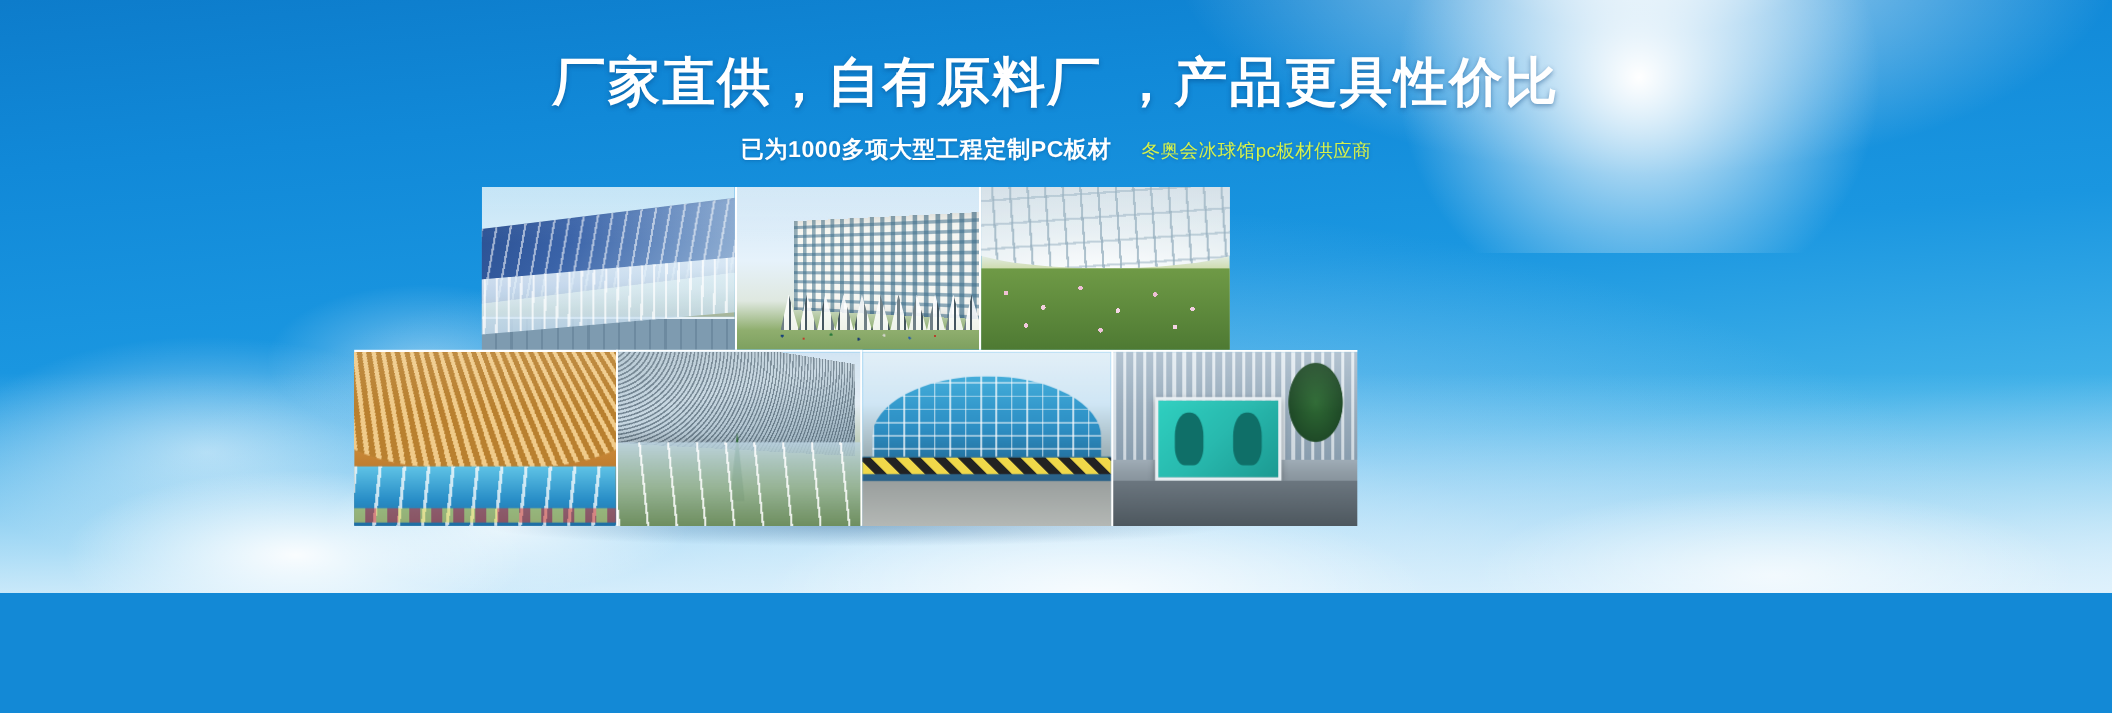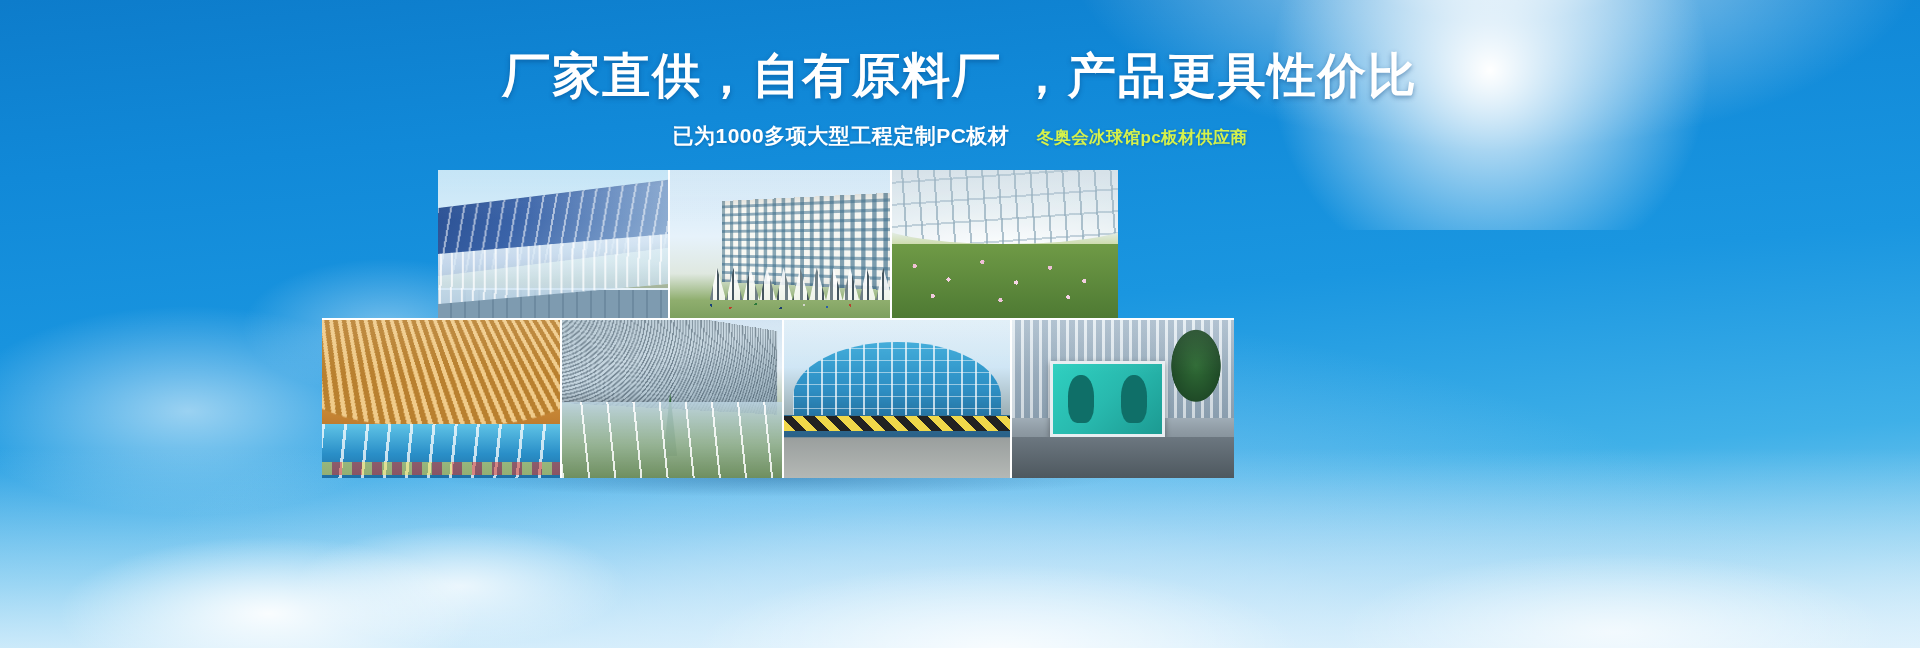--- a/index.html
+++ b/index.html
@@ -6,21 +6,21 @@
   * { margin:0; padding:0; box-sizing:border-box; }
   html,body { width:1920px; height:648px; overflow:hidden; }
   body {
     font-family:"Liberation Sans","DejaVu Sans",sans-serif;
     background:#1389d6;
   }
 
   
   .banner {
     position:relative;
-    width:1920px; height:648px;
+    width:1920px; height:539px;
     overflow:hidden;
     background:
       radial-gradient(ellipse 900px 420px at 78% -8%, rgba(255,255,255,.95) 0%, rgba(255,255,255,.45) 18%, rgba(255,255,255,0) 48%),
       radial-gradient(ellipse 1500px 700px at 50% 115%, rgba(215,238,252,.95) 0%, rgba(160,210,245,.45) 35%, rgba(120,185,235,0) 62%),
       linear-gradient(175deg,#0d7ccb 0%, #1189d8 22%, #1a96e0 48%, #3fb0e8 72%, #86cdf0 88%, #cfe9f8 100%);
   }
   
   .cloud-left {
     position:absolute; left:-60px; top:180px; width:620px; height:420px;
     background:radial-gradient(ellipse 330px 150px at 40% 55%, rgba(255,255,255,.55), rgba(255,255,255,0) 70%),
@@ -57,21 +57,21 @@
   }
   .subline {
     position:absolute; top:122px; left:0; width:1920px;
     text-align:center; z-index:6; white-space:nowrap;
   }
   .subline .sub-main {
     font-size:21px; color:#ffffff; font-weight:700; letter-spacing:.5px;
     text-shadow:0 1px 3px rgba(0,60,120,.35);
   }
   .subline .sub-accent {
-    font-size:17px; color:#d6f24a; font-weight:bold; margin-left:23px;
+    font-size:17px; color:#d6f24a; font-weight:normal; margin-left:23px;
     letter-spacing:.3px;
     text-shadow:0 1px 3px rgba(0,60,120,.35);
   }
 
   
   .collage { position:absolute; z-index:5; }
   .row-top { left:438px; top:170px; width:680px; height:148px; display:flex; }
   .row-bottom { left:322px; top:318px; width:912px; height:160px; display:flex; }
 
   .tile { position:relative; overflow:hidden; border-right:2px solid #ffffff; }

